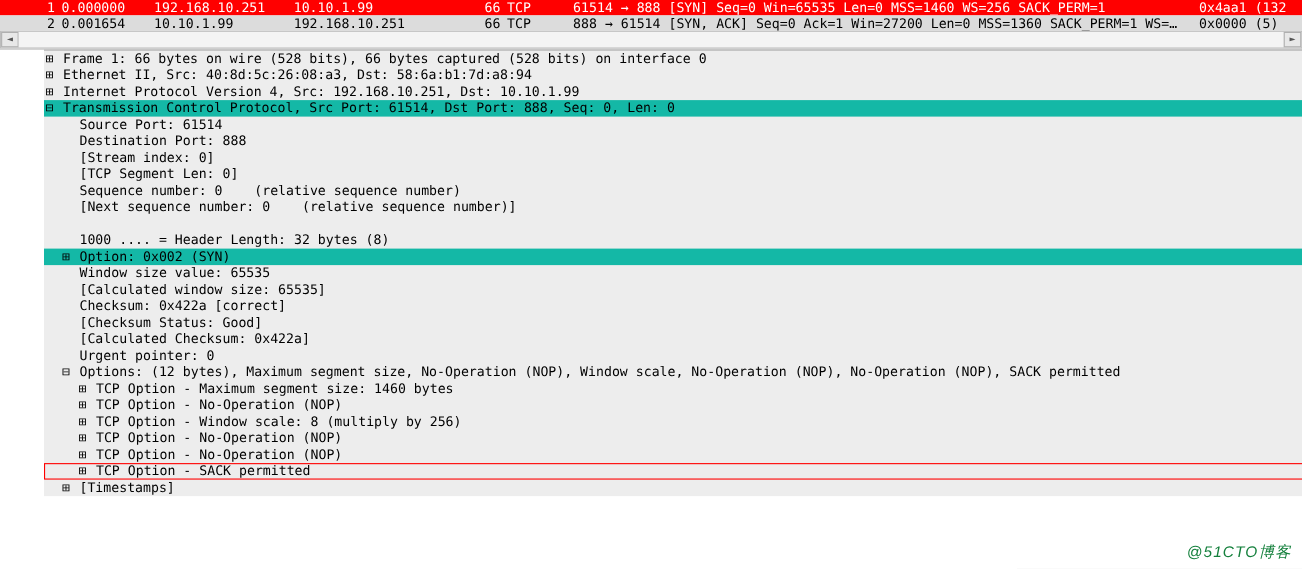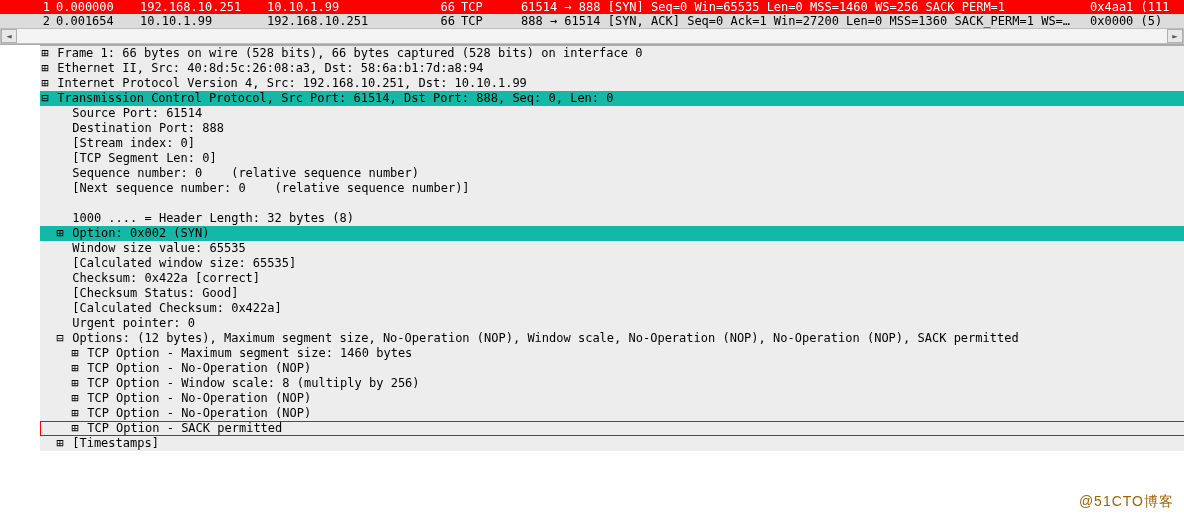--- a/index.html
+++ b/index.html
@@ -80,39 +80,40 @@
     font-family: monospace;
     cursor: pointer;
   }
   .ind { display:inline-block; }
   .lvl0 .ind { width: 0px; }
   .lvl1 .ind { width: 15px; }
   .lvl2 .ind { width: 30px; }
   .watermark {
     position:absolute;
     bottom:6px; right:10px;
-    color:#a16207;
+    color:#15803d;
     font-size:14px;
     font-family: sans-serif;
     letter-spacing:1px;
+    font-style:italic;
   }
 </style>
 </head>
 <body>
 
 <div class="packet-list">
   <div class="packet-row sel">
     <span class="col-no">1</span>
     <span class="col-time">0.000000</span>
     <span class="col-src">192.168.10.251</span>
     <span class="col-dst">10.10.1.99</span>
     <span class="col-len">66</span>
     <span class="col-proto">TCP</span>
     <span class="col-info">61514 → 888 [SYN] Seq=0 Win=65535 Len=0 MSS=1460 WS=256 SACK_PERM=1</span>
-    <span class="col-extra">0x4aa1 (111</span>
+    <span class="col-extra">0x4aa1 (132</span>
   </div>
   <div class="packet-row norm">
     <span class="col-no">2</span>
     <span class="col-time">0.001654</span>
     <span class="col-src">10.10.1.99</span>
     <span class="col-dst">192.168.10.251</span>
     <span class="col-len">66</span>
     <span class="col-proto">TCP</span>
     <span class="col-info">888 → 61514 [SYN, ACK] Seq=0 Ack=1 Win=27200 Len=0 MSS=1360 SACK_PERM=1 WS=…</span>
     <span class="col-extra">0x0000 (5)</span>

